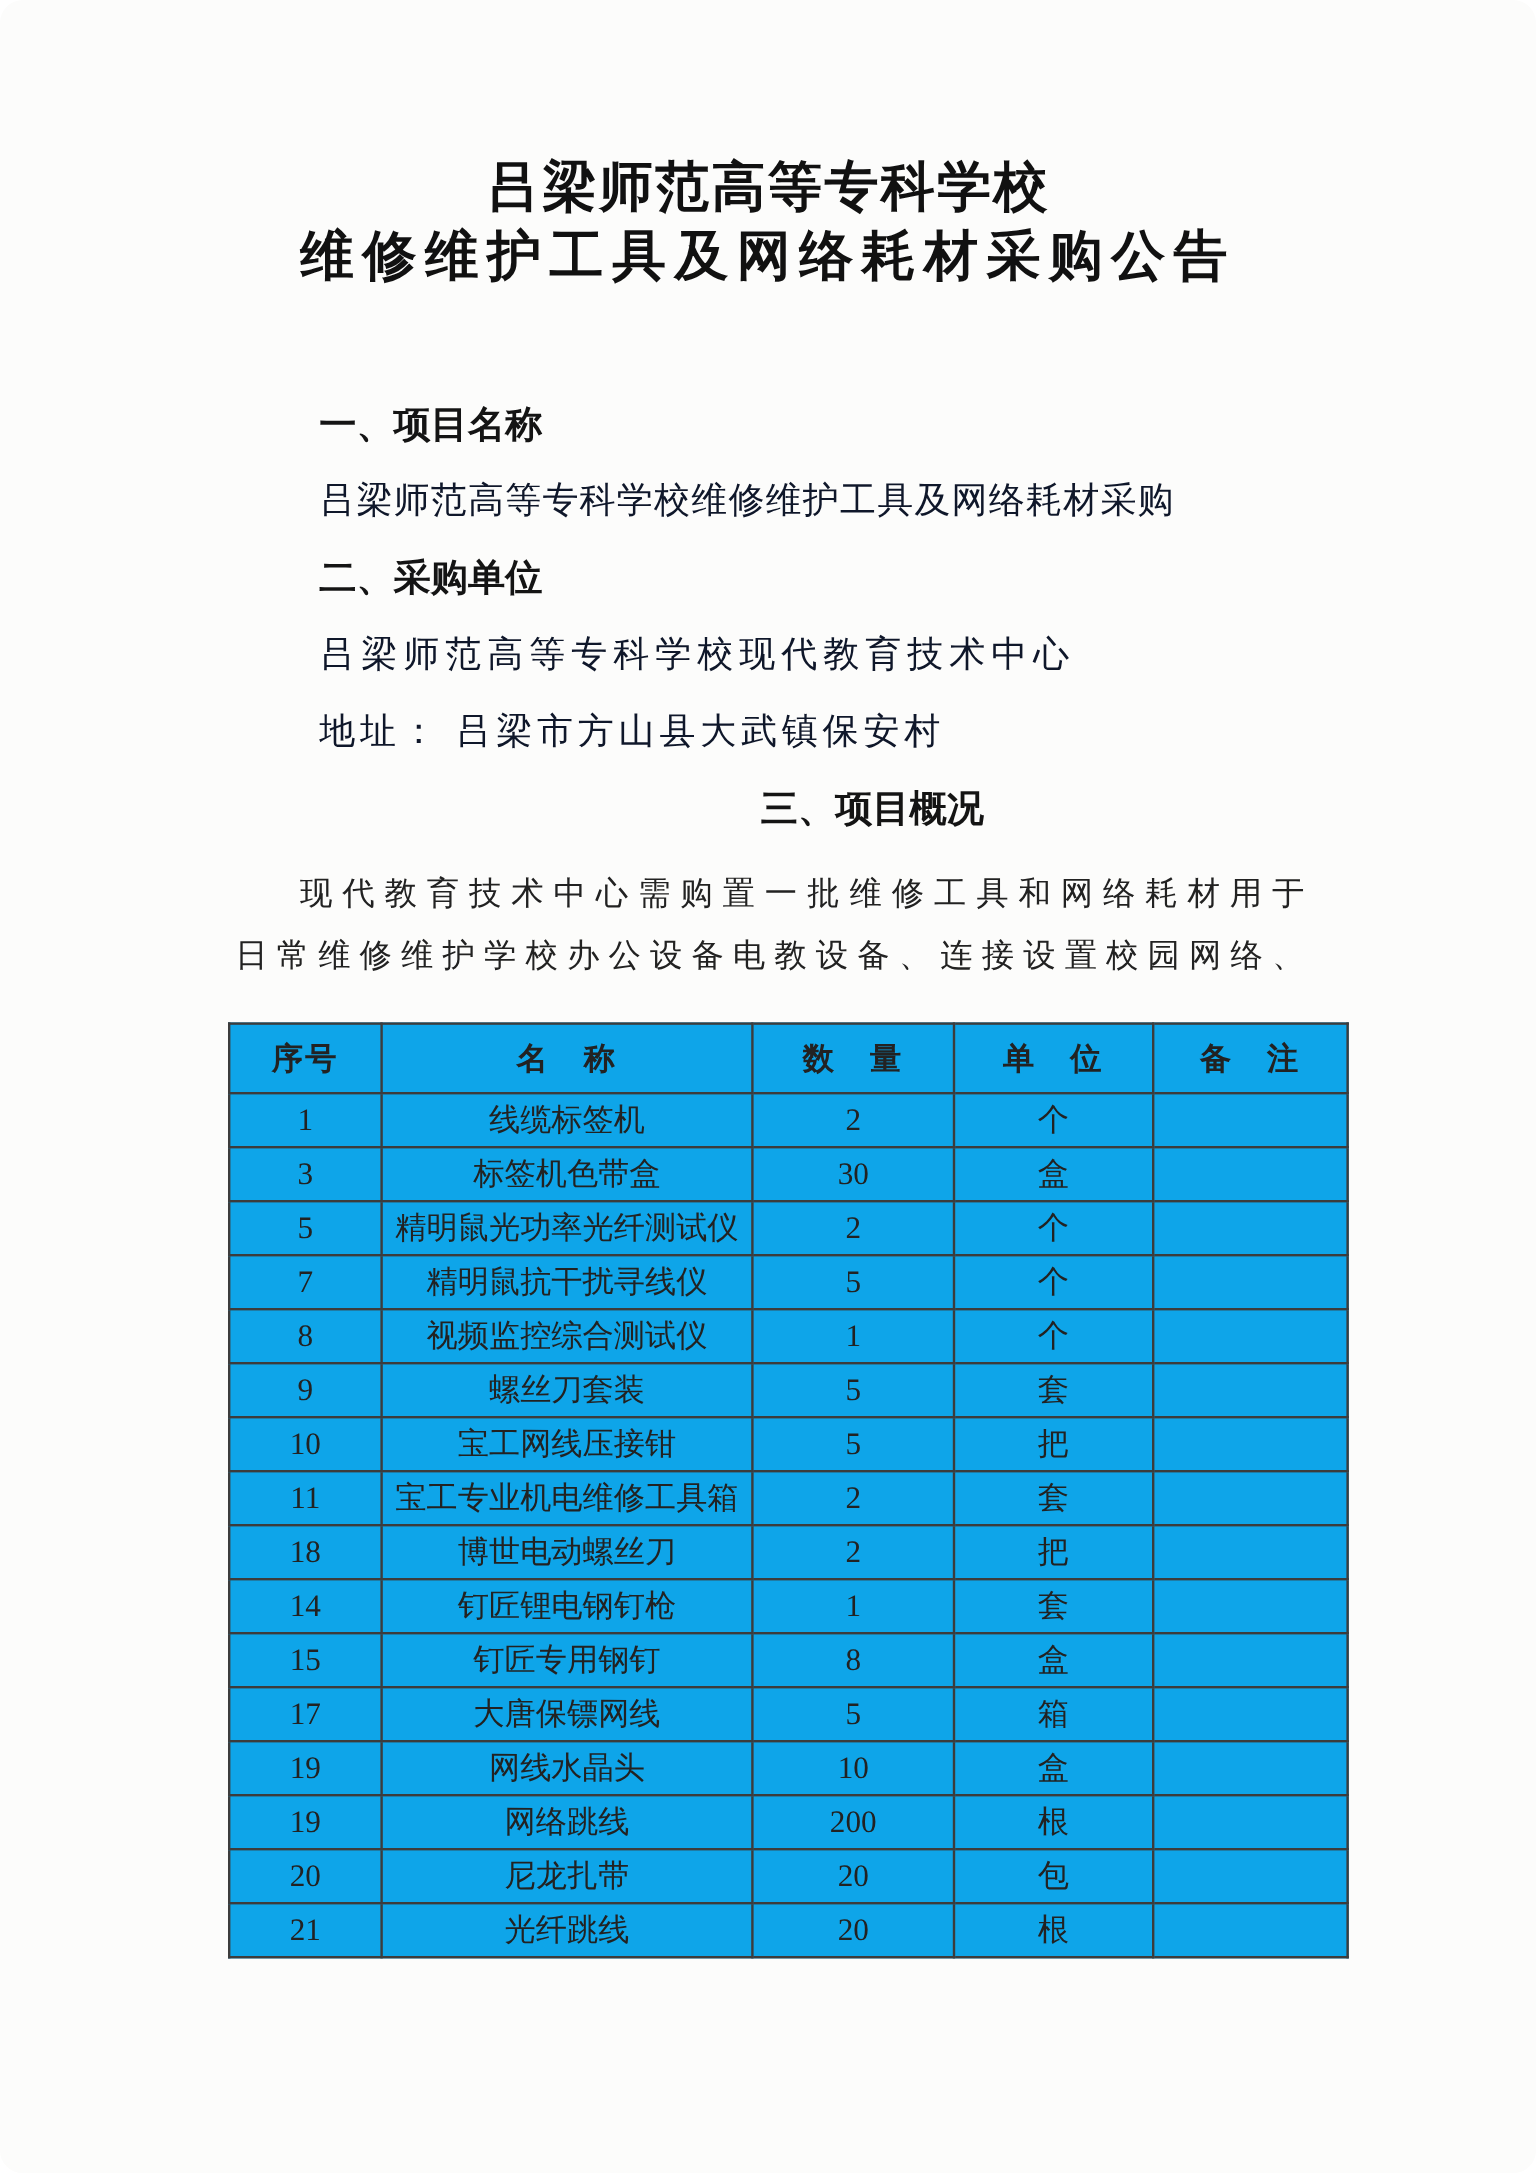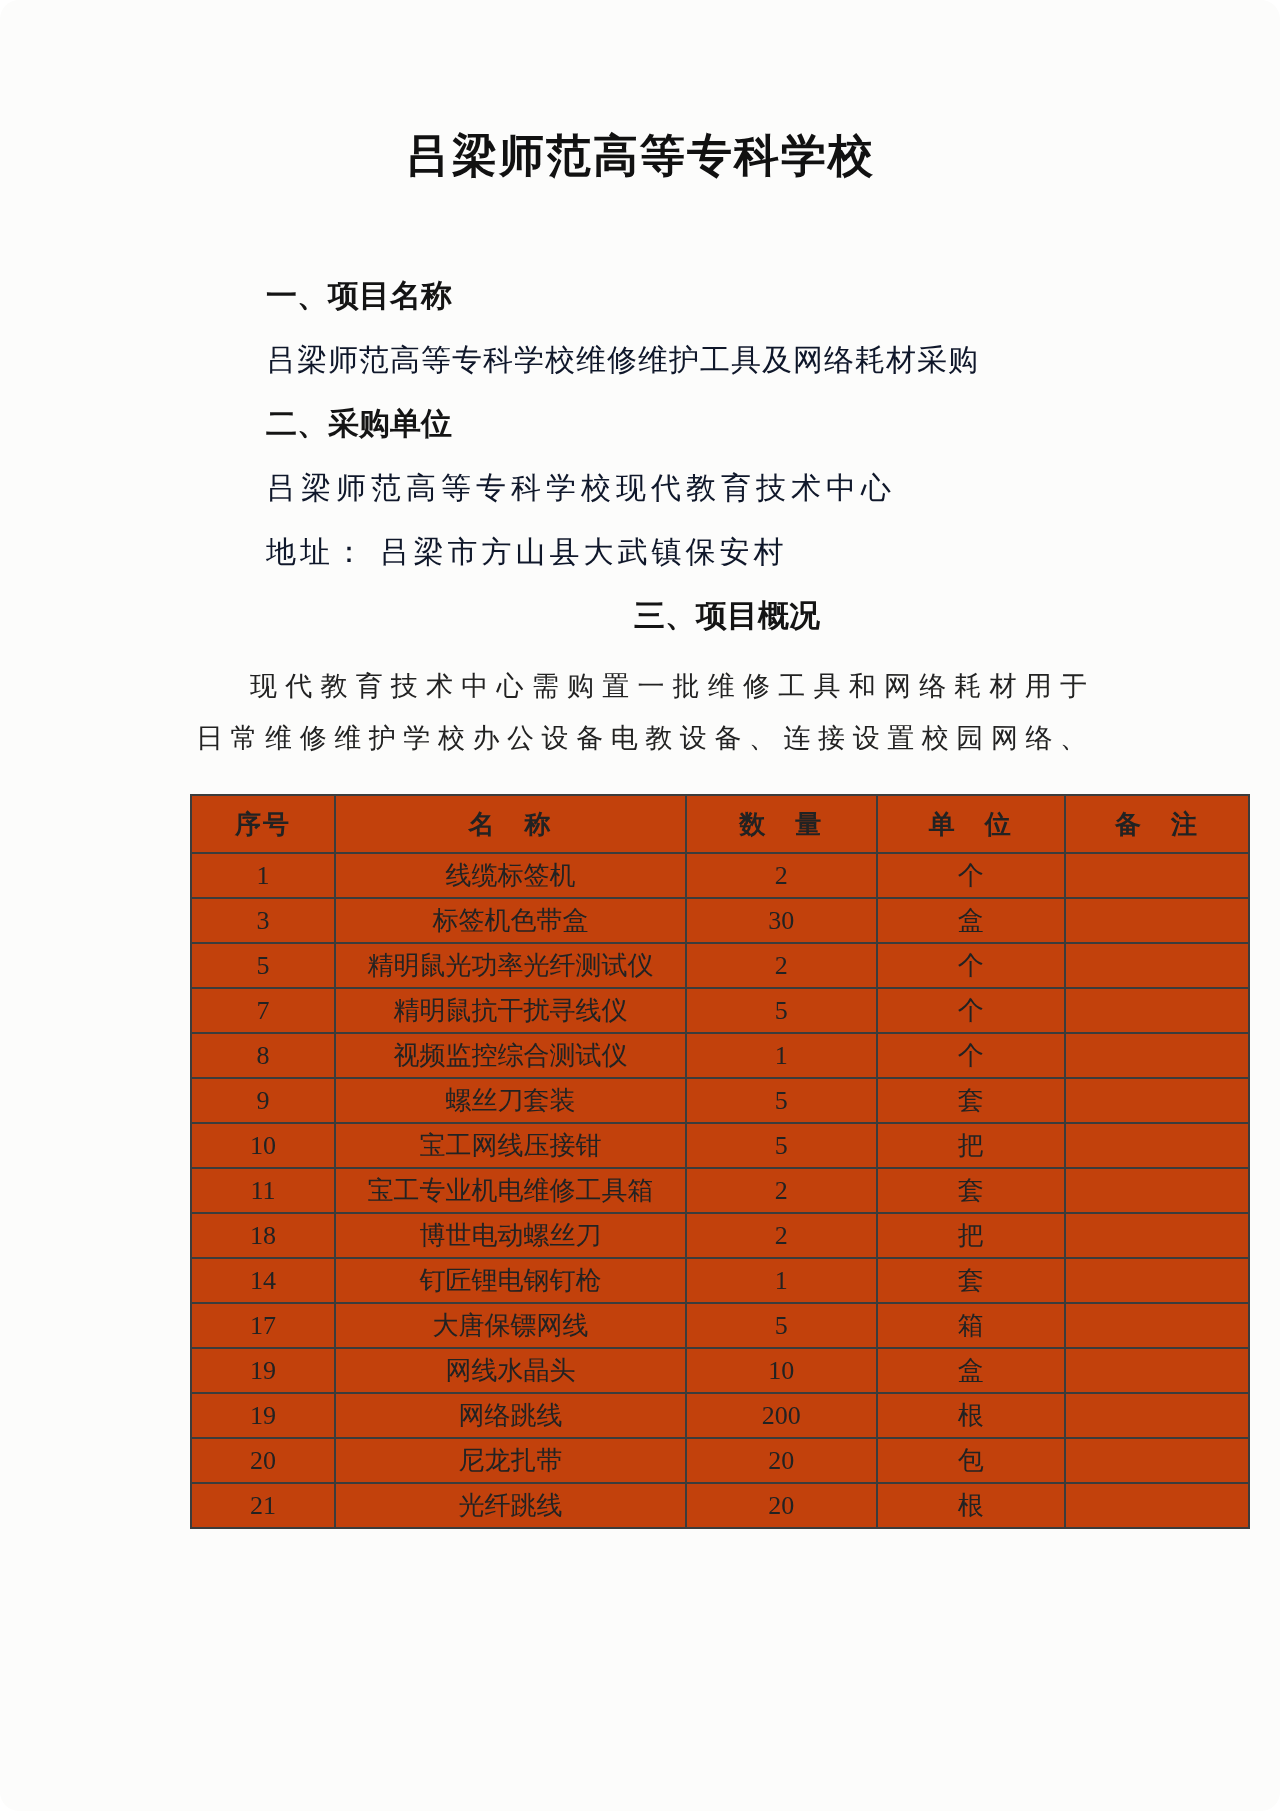--- a/index.html
+++ b/index.html
@@ -64,22 +64,22 @@
     text-justify:inter-character;
   }
   .para-line.first { text-indent:2em; }
   .para-line.last  { text-align-last:left; }
 
   
   table.items {
     border-collapse:collapse;
     table-layout:fixed;
     margin:30px 0 0 190px;
-    width:1060px;
-    background:#c2410c;
+    width:934px;
+    background:#0ea5e9;
   }
   table.items th, table.items td {
     border:2px solid #3c3c3c;
     text-align:center;
     vertical-align:middle;
     font-size:26px;
     color:#222;
     overflow:hidden;
     white-space:nowrap;
   }
@@ -95,20 +95,21 @@
   col.c3 { width:17.8%; }
   col.c4 { width:17.4%; }
 </style>
 </head>
 <body>
 
 <div class="page">
 
   <div class="doc-title">
     <div class="t1">吕梁师范高等专科学校</div>
+    <div class="t2">维修维护工具及网络耗材采购公告</div>
   </div>
 
   <div class="content">
 
     <div class="sec-heading h1-sec">一、项目名称</div>
     <div class="body-line ls1">吕梁师范高等专科学校维修维护工具及网络耗材采购</div>
 
     <div class="sec-heading h2-sec">二、采购单位</div>
     <div class="body-line ls5">吕梁师范高等专科学校现代教育技术中心</div>
     <div class="body-line ls4">地址： 吕梁市方山县大武镇保安村</div>
@@ -203,20 +204,27 @@
           <td></td>
         </tr>
         <tr>
           <td>14</td>
           <td>钉匠锂电钢钉枪</td>
           <td>1</td>
           <td>套</td>
           <td></td>
         </tr>
         <tr>
+          <td>15</td>
+          <td>钉匠专用钢钉</td>
+          <td>8</td>
+          <td>盒</td>
+          <td></td>
+        </tr>
+        <tr>
           <td>17</td>
           <td>大唐保镖网线</td>
           <td>5</td>
           <td>箱</td>
           <td></td>
         </tr>
         <tr>
           <td>19</td>
           <td>网线水晶头</td>
           <td>10</td>

